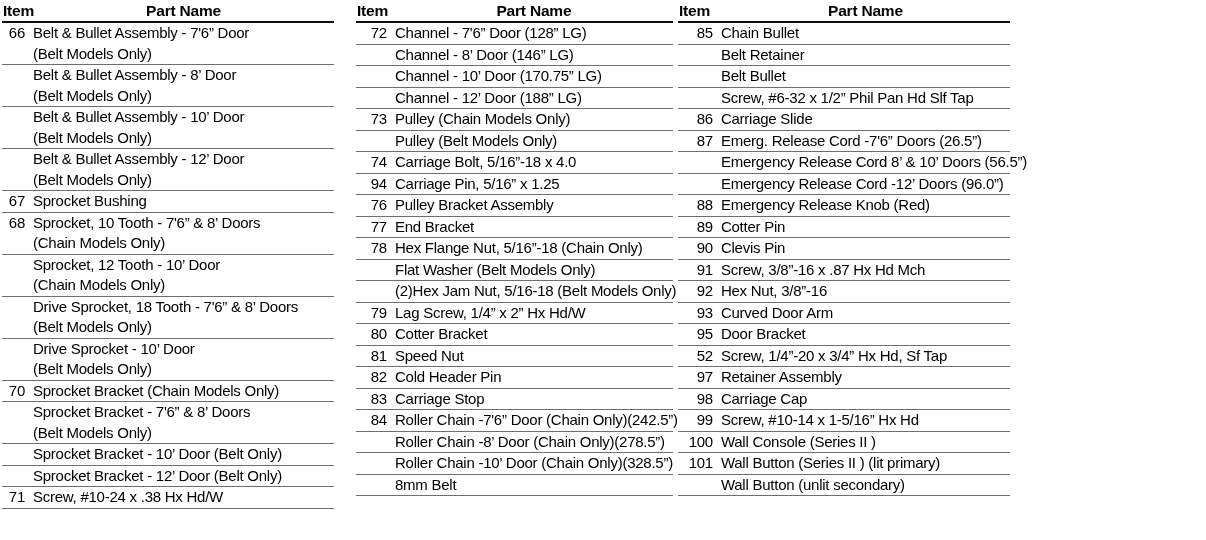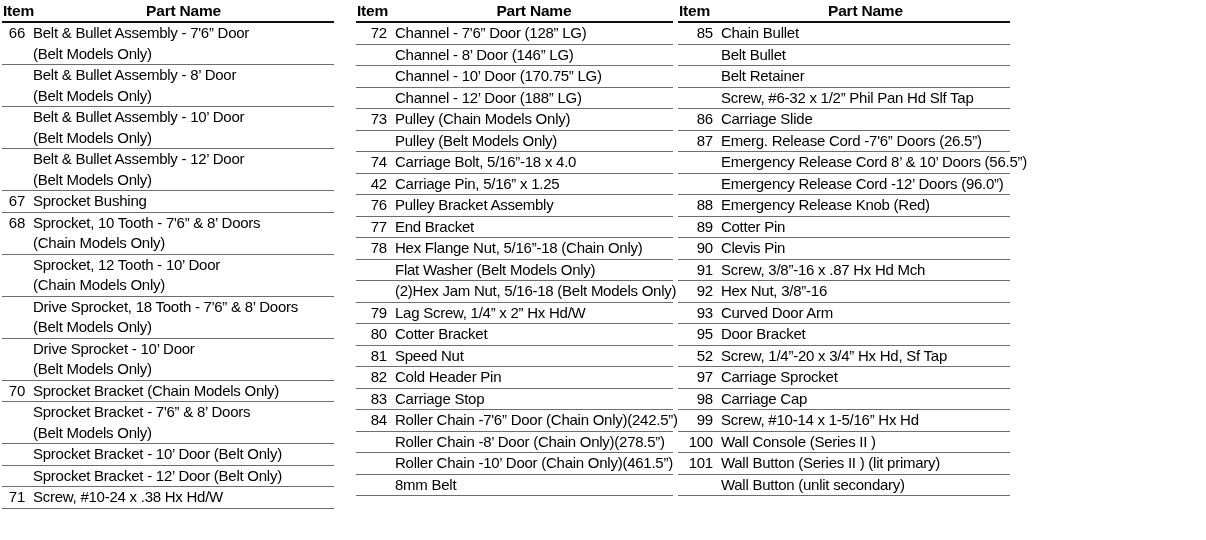--- a/index.html
+++ b/index.html
@@ -248,21 +248,21 @@
           </tr>
           <tr class="row sep">
             <td class="num"></td>
             <td class="name">Pulley (Belt Models Only)</td>
           </tr>
           <tr class="row sep">
             <td class="num">74</td>
             <td class="name">Carriage Bolt, 5/16”-18 x 4.0</td>
           </tr>
           <tr class="row sep">
-            <td class="num">42</td>
+            <td class="num">94</td>
             <td class="name">Carriage Pin, 5/16” x 1.25</td>
           </tr>
           <tr class="row sep">
             <td class="num">76</td>
             <td class="name">Pulley Bracket Assembly</td>
           </tr>
           <tr class="row sep">
             <td class="num">77</td>
             <td class="name">End Bracket</td>
           </tr>
@@ -301,21 +301,21 @@
           <tr class="row sep">
             <td class="num">84</td>
             <td class="name">Roller Chain -7'6” Door (Chain Only)(242.5”)</td>
           </tr>
           <tr class="row sep">
             <td class="num"></td>
             <td class="name">Roller Chain -8’ Door (Chain Only)(278.5”)</td>
           </tr>
           <tr class="row sep">
             <td class="num"></td>
-            <td class="name">Roller Chain -10’ Door (Chain Only)(461.5”)</td>
+            <td class="name">Roller Chain -10’ Door (Chain Only)(328.5”)</td>
           </tr>
           <tr class="row sep">
             <td class="num"></td>
             <td class="name">8mm Belt</td>
           </tr>
           <tr class="end">
             <td colspan="2"></td>
           </tr>
         </tbody>
     </table>
@@ -330,25 +330,25 @@
           </tr>
           <tr class="head-rule">
             <td colspan="2"></td>
           </tr>
           <tr class="row sep">
             <td class="num">85</td>
             <td class="name">Chain Bullet</td>
           </tr>
           <tr class="row sep">
             <td class="num"></td>
+            <td class="name">Belt Retainer</td>
+          </tr>
+          <tr class="row sep">
+            <td class="num"></td>
             <td class="name">Belt Bullet</td>
-          </tr>
-          <tr class="row sep">
-            <td class="num"></td>
-            <td class="name">Belt Retainer</td>
           </tr>
           <tr class="row sep">
             <td class="num"></td>
             <td class="name">Screw, #6-32 x 1/2” Phil Pan Hd Slf Tap</td>
           </tr>
           <tr class="row sep">
             <td class="num">86</td>
             <td class="name">Carriage Slide</td>
           </tr>
           <tr class="row sep">
@@ -390,21 +390,21 @@
           <tr class="row sep">
             <td class="num">95</td>
             <td class="name">Door Bracket</td>
           </tr>
           <tr class="row sep">
             <td class="num">52</td>
             <td class="name">Screw, 1/4”-20 x 3/4” Hx Hd, Sf Tap</td>
           </tr>
           <tr class="row sep">
             <td class="num">97</td>
-            <td class="name">Carriage Sprocket</td>
+            <td class="name">Retainer Assembly</td>
           </tr>
           <tr class="row sep">
             <td class="num">98</td>
             <td class="name">Carriage Cap</td>
           </tr>
           <tr class="row sep">
             <td class="num">99</td>
             <td class="name">Screw, #10-14 x 1-5/16” Hx Hd</td>
           </tr>
           <tr class="row sep">

